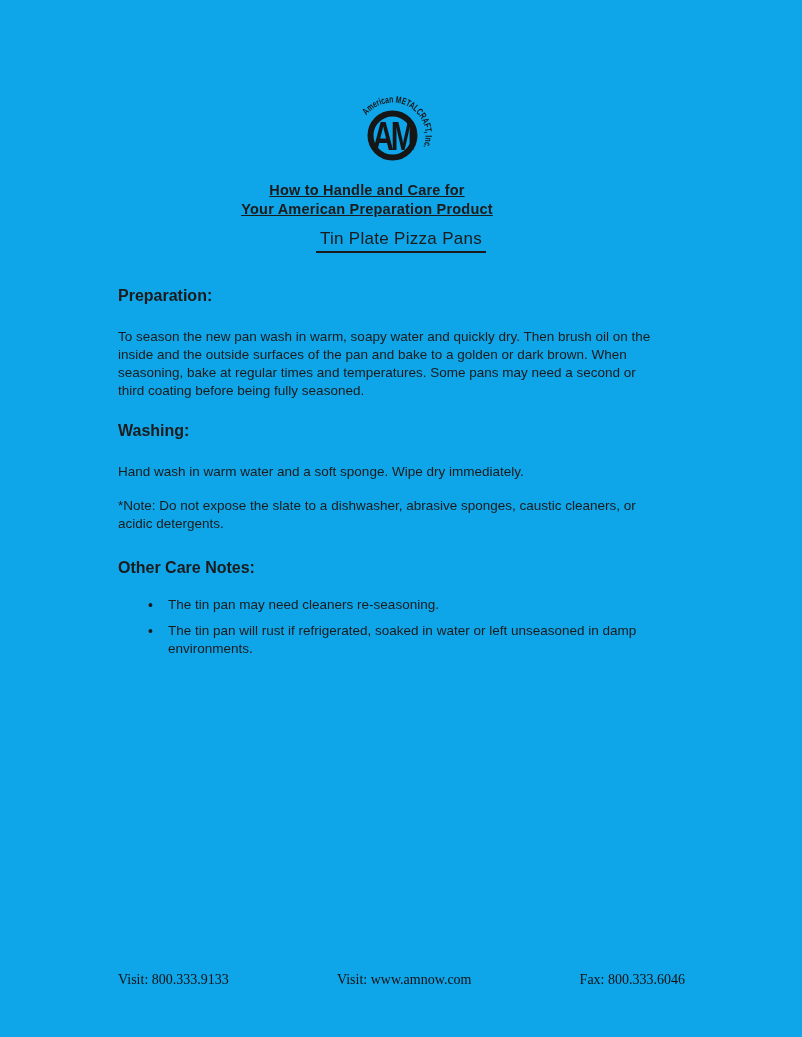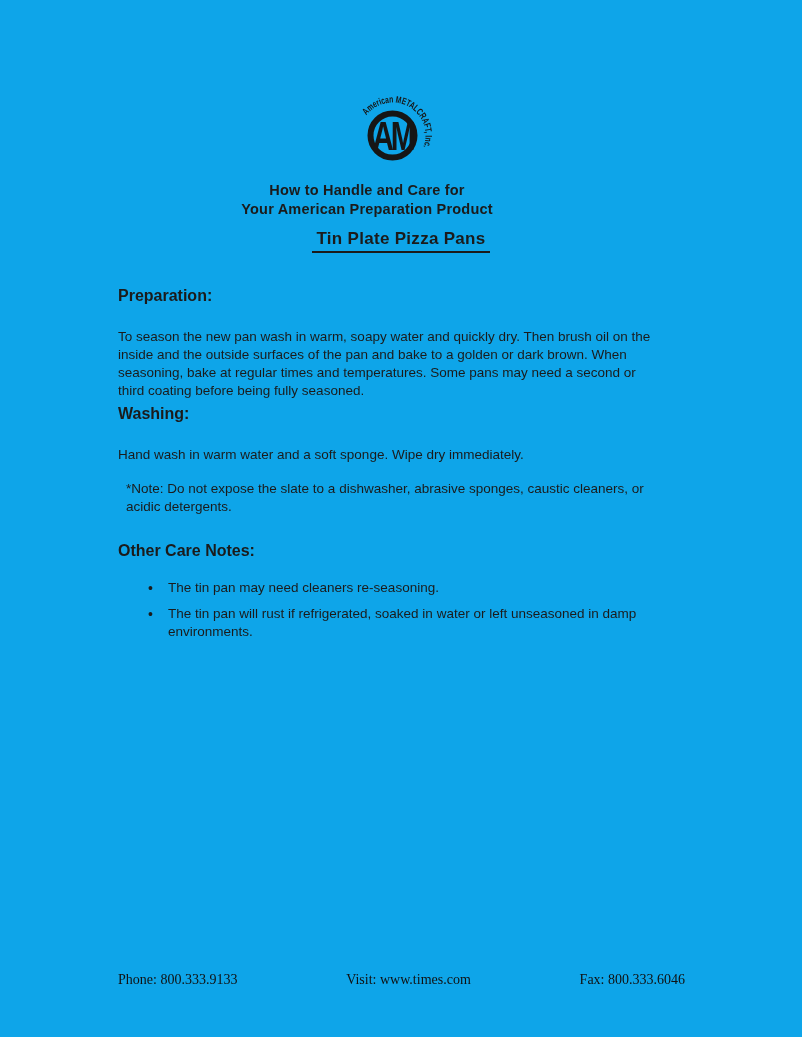--- a/index.html
+++ b/index.html
@@ -24,50 +24,51 @@
   }
 
   
   .title-block {
     position: absolute;
     left: 0; top: 181px; width: 734px;
     text-align: center;
     font-size: 14.5px; font-weight: bold;
     line-height: 18.5px;
     letter-spacing: 0.2px;
+    text-decoration: underline;
   }
   .product-title-wrap {
     position: absolute;
     left: 0; top: 229px; width: 802px;
     text-align: center;
   }
   .product-title {
     display: inline-block;
-    font-size: 17px; font-weight: bold;
+    font-size: 17px; font-weight: normal;
     letter-spacing: 0.3px;
     border-bottom: 2px solid #1b1b1b;
     padding: 0 4px 2px 4px;
     text-align: right;
   }
 
   
   .content {
     position: absolute;
     left: 118px; top: 287px; width: 566px;
     font-size: 13.5px;
     line-height: 18px;
   }
   .section-heading {
     font-size: 16px;
     font-weight: bold;
   }
   .para { white-space: pre-line; margin-top: 23px; }
-  .h-washing { margin-top: 5px; }
+  .h-washing { margin-top: 22px; }
   .h-care { margin-top: 26px; }
-  .note { margin-top: 16px; margin-left: 8px; }
+  .note { margin-top: 16px; }
   .bullets {
     list-style: none;
     margin-top: 19px;
   }
   .bullets li {
     position: relative;
     padding-left: 50px;
     white-space: pre-line;
   }
   .bullets li + li { margin-top: 8px; }
@@ -135,18 +136,18 @@
     <div class="section-heading h-care para">Other Care Notes:</div>
     <ul class="bullets">
       <li>The tin pan may need cleaners re-seasoning.</li>
       <li>The tin pan will rust if refrigerated, soaked in water or left unseasoned in damp
 environments.</li>
     </ul>
 
   </div>
 
   <div class="footer">
-    <span>Phone: 800.333.9133</span>
-    <span>Visit: www.times.com</span>
+    <span>Visit: 800.333.9133</span>
+    <span>Visit: www.amnow.com</span>
     <span>Fax: 800.333.6046</span>
   </div>
 
 </div>
 
 </body></html>

